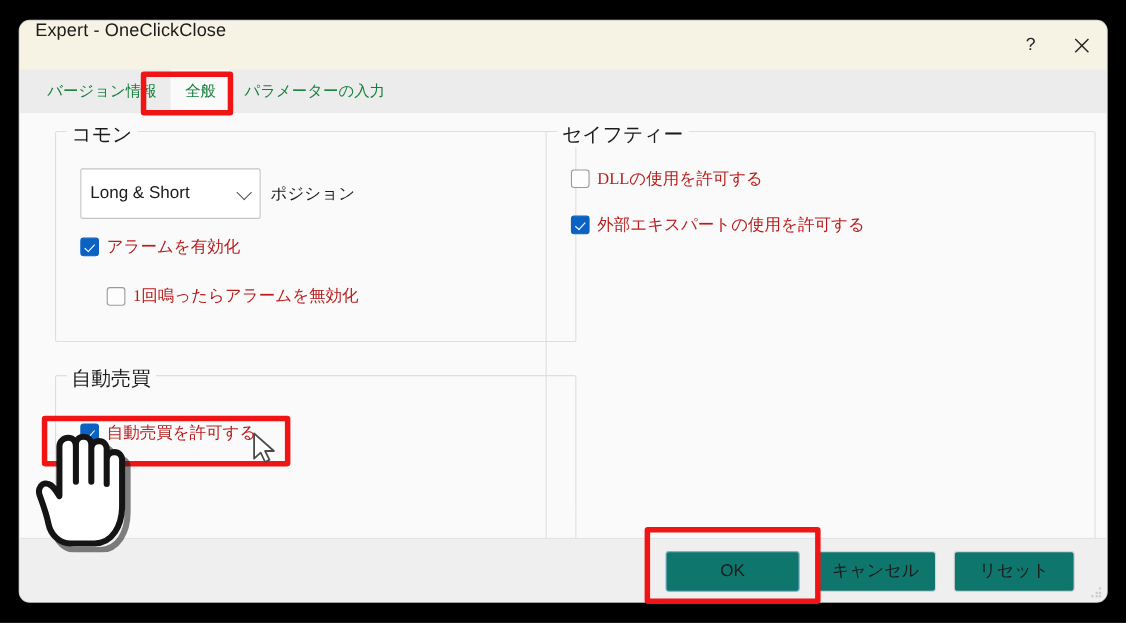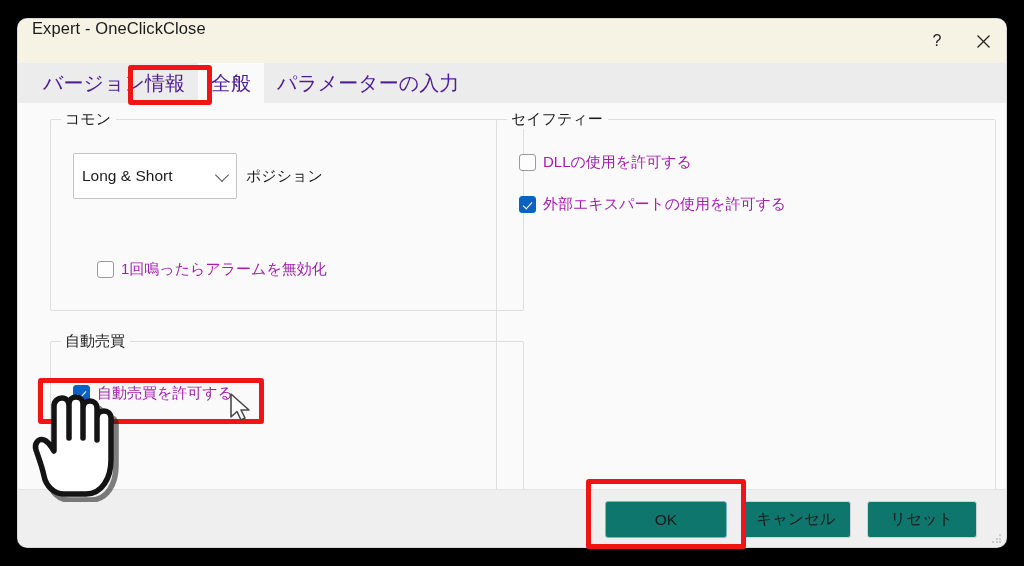--- a/index.html
+++ b/index.html
@@ -84,22 +84,22 @@
     display: flex;
     align-items: flex-end;
     padding-left: 12px;
     box-sizing: border-box;
   }
   .tab {
     height: 40px;
     padding: 0 13px;
     display: flex;
     align-items: center;
-    font-size: 20px;
-    color: #4c1d95;
+    font-size: 14px;
+    color: #15803d;
     white-space: nowrap;
     cursor: default;
     background: transparent;
   }
   .tab.selected {
     background: #fafafa;
   }
 
   
   .content {
@@ -116,21 +116,21 @@
     border: 1px solid #dedede;
     border-radius: 2px;
     background: transparent;
   }
   .groupbox > .gb-title {
     position: absolute;
     top: -10px;
     left: 10px;
     background: #fafafa;
     padding: 0 5px 0 4px;
-    font-size: 15px;
+    font-size: 18px;
     color: #1b1b1b;
     white-space: nowrap;
   }
 
   #gb-common   { left: 32px;  top: 16px;  width: 472px; height: 190px; }
   #gb-safety   { left: 478px; top: 16px;  width: 466px; height: 388px; padding-left: 32px; }
   #gb-autotrade{ left: 32px;  top: 238px; width: 472px; height: 166px; }
 
   
   .row {
@@ -200,21 +200,22 @@
     top: 2.6px;
     width: 4.4px;
     height: 8px;
     border-right: 1.7px solid #ffffff;
     border-bottom: 1.7px solid #ffffff;
     transform: rotate(42deg);
   }
   .cb .cb-label {
     margin-left: 7px;
     font-size: 15px;
-    color: #a21caf;
+    color: #b91c1c;
+    font-family: Liberation Serif, serif;
   }
 
   
   .buttonbar {
     position: absolute;
     left: 0; right: 0;
     bottom: 0;
     height: 57px;
     background: #efefef;
     border-top: 1px solid #e4e4e4;
@@ -314,20 +315,24 @@
         <div class="gb-title">コモン</div>
 
         <div class="row" style="left:22px; top:33px;">
           <div class="combo">
             <span class="combo-value">Long &amp; Short</span>
             <span class="chev"></span>
           </div>
           <span class="combo-label">ポジション</span>
         </div>
 
+        <div class="row cb checked" style="left:22px; top:95px;">
+          <span class="box"></span>
+          <span class="cb-label">アラームを有効化</span>
+        </div>
 
         <div class="row cb" style="left:46px; top:140px;">
           <span class="box"></span>
           <span class="cb-label">1回鳴ったらアラームを無効化</span>
         </div>
       </div>
 
       <div class="groupbox" id="gb-safety">
         <div class="gb-title">セイフティー</div>
 

